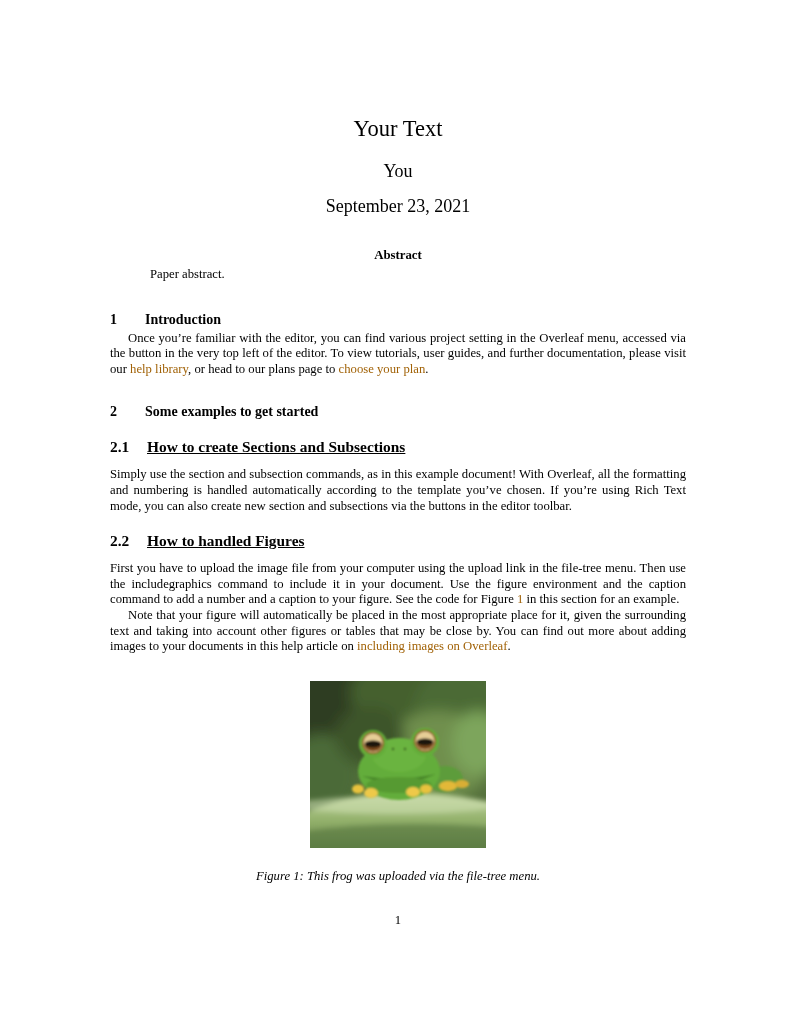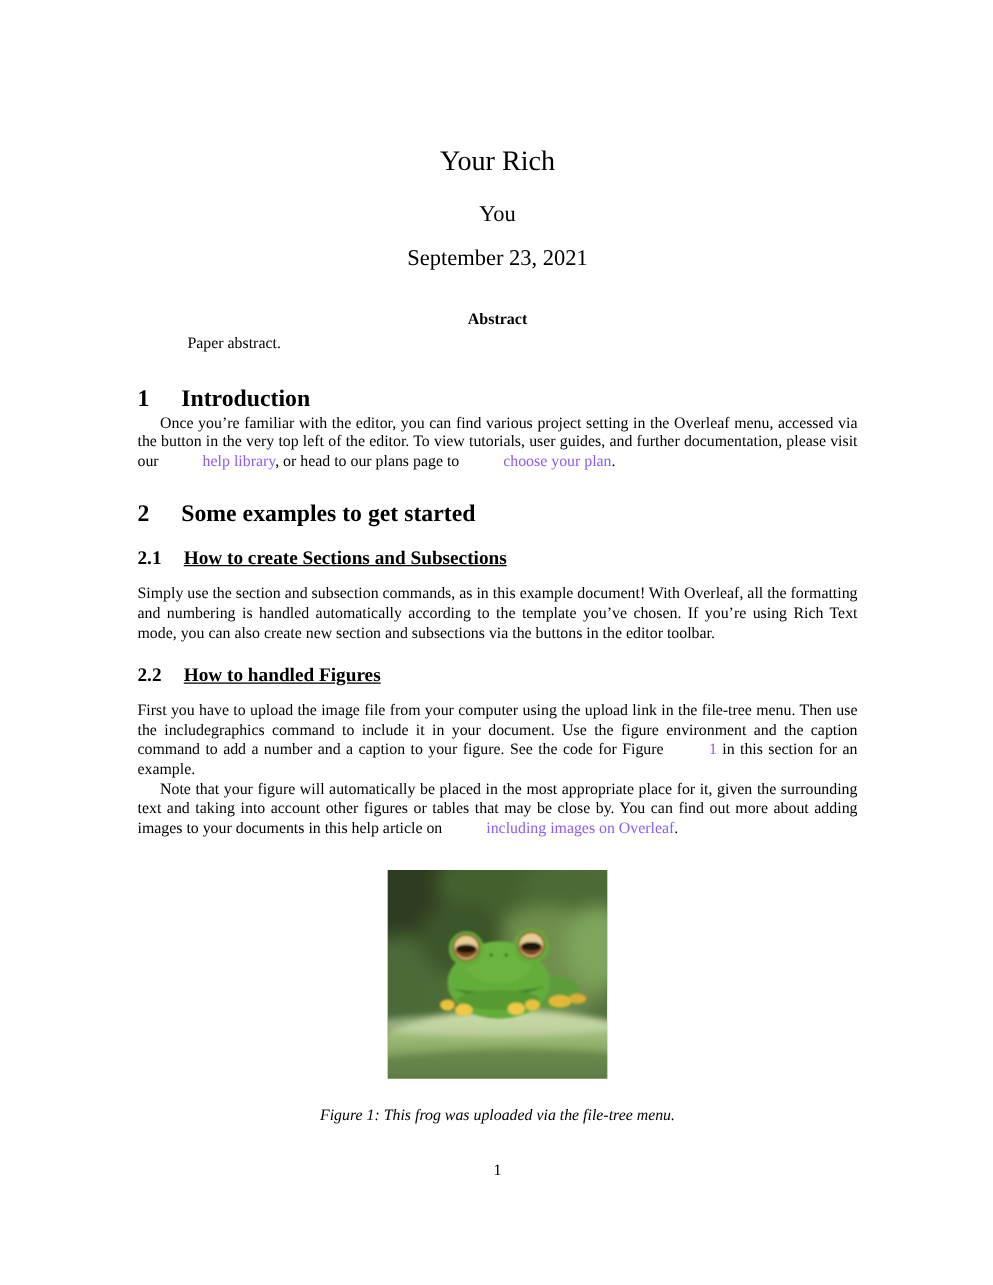--- a/index.html
+++ b/index.html
@@ -20,38 +20,38 @@
   }
   
   .title-block { text-align: center; margin-top: 116px; }
   .paper-title { font-size: 22.5px; font-weight: 400; line-height: 26px; margin: 0; }
   .paper-author { font-size: 18px; margin-top: 19px; }
   .paper-date { font-size: 18px; margin-top: 14px; }
   
   .abstract-heading { text-align: center; font-weight: bold; font-size: 12.8px; margin-top: 31px; }
   .abstract-body { font-size: 12.7px; line-height: 15.6px; margin-top: 4px; padding: 0 40px; }
   
-  .sec-heading { font-size: 19px; font-weight: bold; line-height: 23px; margin: 0; }
+  .sec-heading { font-size: 14px; font-weight: bold; line-height: 23px; margin: 0; }
   .sec-heading .sec-num { display: inline-block; min-width: 35px; }
   .subsec-heading { font-size: 15.4px; font-weight: bold; line-height: 19px; margin: 0; text-decoration: underline; }
   .subsec-heading .sec-num { display: inline-block; min-width: 37px; }
   .h-s1 { margin-top: 25px; }
   .h-s2 { margin-top: 23px; }
   .h-s21 { margin-top: 14px; }
   .h-s22 { margin-top: 17px; }
   
   p.body {
     font-size: 12.7px;
     line-height: 15.6px;
     text-align: justify;
     margin: 0;
   }
   p.body.first { margin-top: 11px; }
   p.body.indent { text-indent: 18px; }
-  a.doc-link { color: #8b5cf6; text-decoration: none; cursor: pointer; margin-left: 32px; }
+  a.doc-link { color: #a16207; text-decoration: none; cursor: pointer; }
   
   .figure-wrap { margin-top: 26px; text-align: center; }
   .frog-figure {
     width: 176px; height: 167px;
     display: inline-block;
     overflow: hidden;
   }
   .figure-caption {
     text-align: center;
     font-size: 12.7px;
@@ -64,21 +64,21 @@
     margin-top: 29px;
   }
 </style>
 </head>
 <body>
 
 <div class="page">
   <div class="content">
 
     <div class="title-block">
-      <h1 class="paper-title">Your Rich</h1>
+      <h1 class="paper-title">Your Text</h1>
       <div class="paper-author">You</div>
       <div class="paper-date">September 23, 2021</div>
     </div>
 
     <div class="abstract-heading">Abstract</div>
     <div class="abstract-body">Paper abstract.</div>
 
     <h2 class="sec-heading h-s1"><span class="sec-num">1</span><span>Introduction</span></h2>
 
 

